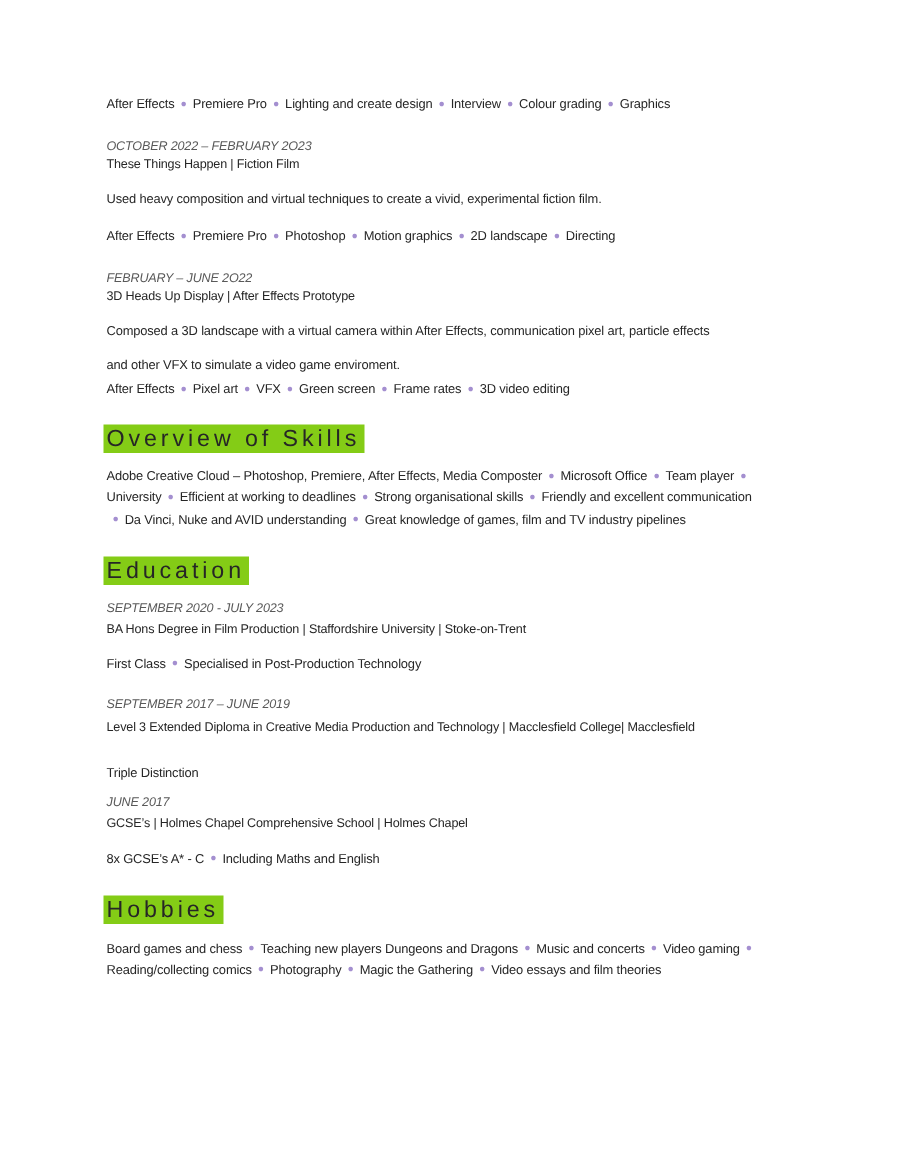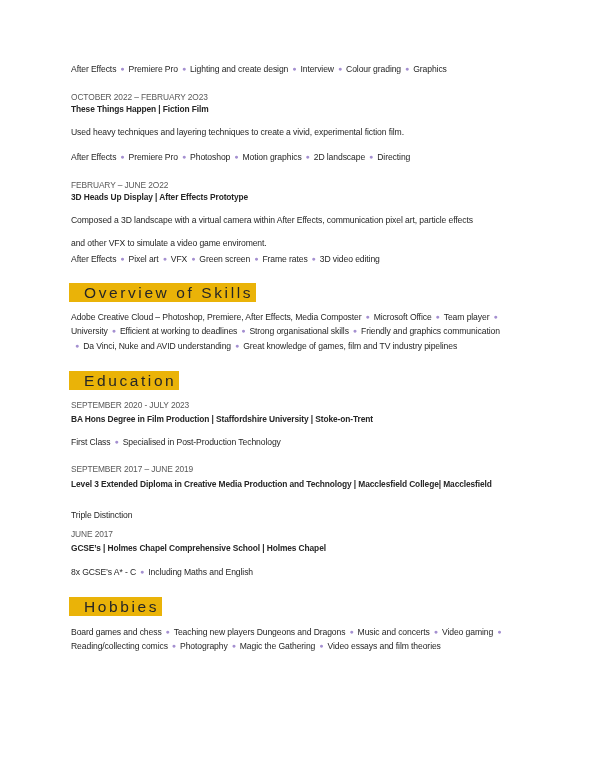--- a/index.html
+++ b/index.html
@@ -1,47 +1,47 @@
 <!DOCTYPE html>
 <html><head>
 <meta charset="utf-8">
 <style>
   html, body { margin: 0; padding: 0; background: #ffffff; }
   body { width: 600px; height: 776px; overflow: hidden; position: relative;
          font-family: "Liberation Sans", sans-serif; color: #262626; }
   .page { position: absolute; left: 71px; top: 0; width: 470px; }
   .line { position: absolute; left: 0; font-size: 8.6px; white-space: nowrap; letter-spacing: -0.1px; }
-  .date { color: #595959; font-size: 8.4px; }
-  .title { font-weight: bold; color: #262626; font-size: 8.4px; text-align: right; }
+  .date { color: #595959; font-size: 8.4px; font-style: italic; }
+  .title { font-weight: normal; color: #262626; font-size: 8.4px; text-align: right; }
   .body { color: #262626; }
   .sep { color: #a48fd0; margin: 0 4px; font-size: 7px; vertical-align: 1px; }
   .heading { position: absolute; left: -2px; font-size: 15.5px; letter-spacing: 2.6px;
-             background: #eab308; color: #262626; padding: 0 3px 0 15px; line-height: 19px; }
+             background: #84cc16; color: #262626; padding: 0 3px 0 2px; line-height: 19px; }
 </style>
 </head>
 <body>
 
 <div class="page">
 
   <div class="line body" style="top:64px"><span>After Effects</span><span class="sep">●</span><span>Premiere Pro</span><span class="sep">●</span><span>Lighting and create design</span><span class="sep">●</span><span>Interview</span><span class="sep">●</span><span>Colour grading</span><span class="sep">●</span><span>Graphics</span></div>
 
   <div class="line date" style="top:92px">OCTOBER 2022 – FEBRUARY 2O23</div>
   <div class="line title" style="top:104px">These Things Happen | Fiction Film</div>
-  <div class="line body" style="top:127px">Used heavy techniques and layering techniques to create a vivid, experimental fiction film.</div>
+  <div class="line body" style="top:127px">Used heavy composition and virtual techniques to create a vivid, experimental fiction film.</div>
   <div class="line body" style="top:152px"><span>After Effects</span><span class="sep">●</span><span>Premiere Pro</span><span class="sep">●</span><span>Photoshop</span><span class="sep">●</span><span>Motion graphics</span><span class="sep">●</span><span>2D landscape</span><span class="sep">●</span><span>Directing</span></div>
 
   <div class="line date" style="top:180px">FEBRUARY – JUNE 2O22</div>
   <div class="line title" style="top:192px">3D Heads Up Display | After Effects Prototype</div>
   <div class="line body" style="top:215px">Composed a 3D landscape with a virtual camera within After Effects, communication pixel art, particle effects</div>
   <div class="line body" style="top:238px">and other VFX to simulate a video game enviroment.</div>
   <div class="line body" style="top:254px"><span>After Effects</span><span class="sep">●</span><span>Pixel art</span><span class="sep">●</span><span>VFX</span><span class="sep">●</span><span>Green screen</span><span class="sep">●</span><span>Frame rates</span><span class="sep">●</span><span>3D video editing</span></div>
 
   <div class="heading" style="top:283px">Overview of Skills</div>
   <div class="line body" style="top:312px"><span>Adobe Creative Cloud – Photoshop, Premiere, After Effects, Media Composter</span><span class="sep">●</span><span>Microsoft Office</span><span class="sep">●</span><span>Team player</span><span class="sep">●</span></div>
-  <div class="line body" style="top:326px"><span>University</span><span class="sep">●</span><span>Efficient at working to deadlines</span><span class="sep">●</span><span>Strong organisational skills</span><span class="sep">●</span><span>Friendly and graphics communication</span></div>
+  <div class="line body" style="top:326px"><span>University</span><span class="sep">●</span><span>Efficient at working to deadlines</span><span class="sep">●</span><span>Strong organisational skills</span><span class="sep">●</span><span>Friendly and excellent communication</span></div>
   <div class="line body" style="top:341px"><span class="sep">●</span><span>Da Vinci, Nuke and AVID understanding</span><span class="sep">●</span><span>Great knowledge of games, film and TV industry pipelines</span></div>
 
   <div class="heading" style="top:371px">Education</div>
   <div class="line date" style="top:400px">SEPTEMBER 2020 - JULY 2023</div>
   <div class="line title" style="top:414px">BA Hons Degree in Film Production | Staffordshire University | Stoke-on-Trent</div>
   <div class="line body" style="top:437px"><span>First Class</span><span class="sep">●</span><span>Specialised in Post-Production Technology</span></div>
 
   <div class="line date" style="top:464px">SEPTEMBER 2017 – JUNE 2019</div>
   <div class="line title" style="top:479px">Level 3 Extended Diploma in Creative Media Production and Technology | Macclesfield College| Macclesfield</div>
   <div class="line body" style="top:510px"><span>Triple Distinction</span></div>

